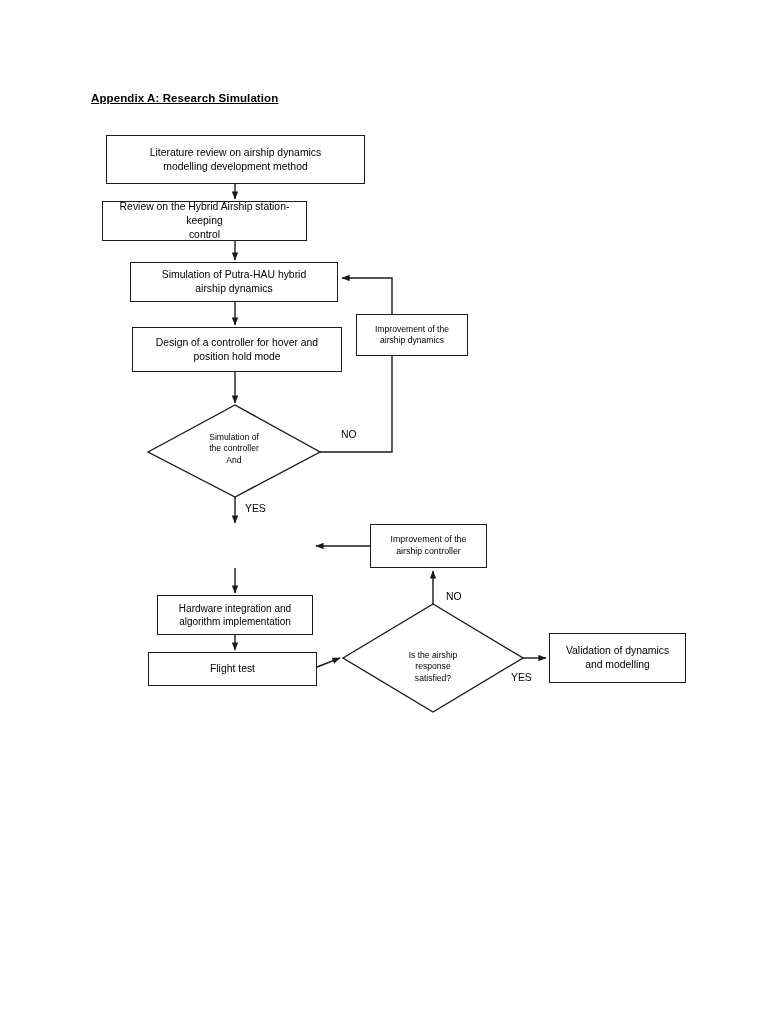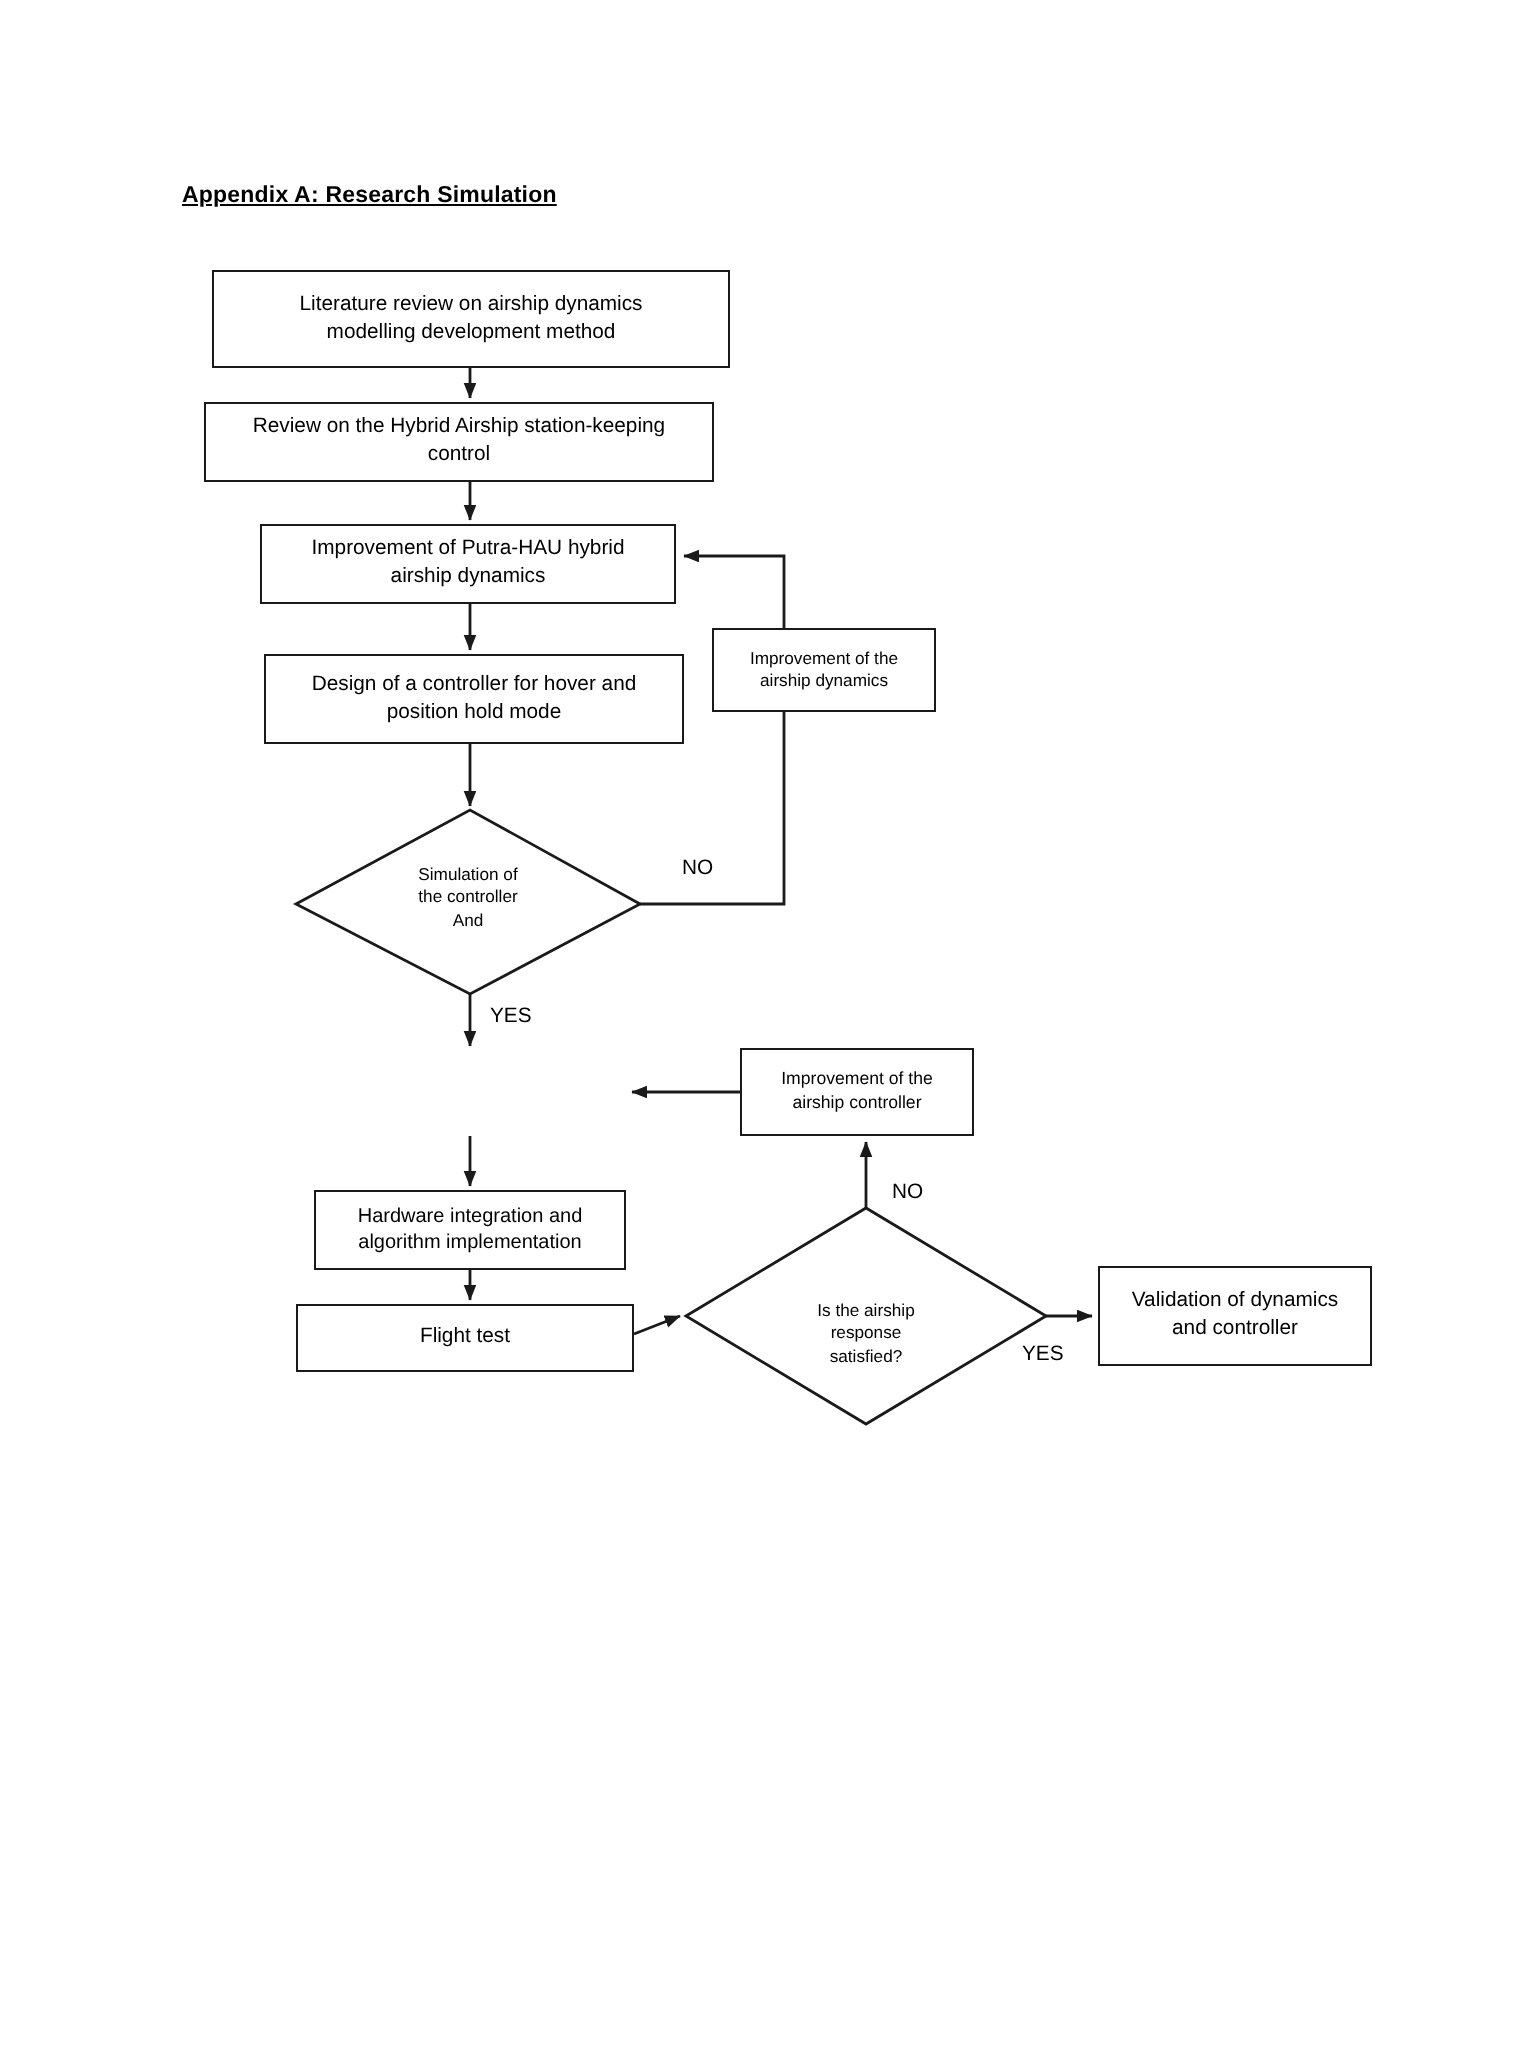--- a/index.html
+++ b/index.html
@@ -48,21 +48,21 @@
     text-align: center;
     line-height: 1.32;
     padding: 16px 4px;
   }
   .node .label {
     display: block;
     width: 100%;
     white-space: pre-line;
   }
   .n-lit    { left:106px; top:135px;  width:259px; height:49px;  font-size:10.4px; }
-  .n-rev    { left:102px; top:201px;  width:255px; height:40px;  font-size:10.4px; }
+  .n-rev    { left:102px; top:201px;  width:205px; height:40px;  font-size:10.4px; }
   .n-dev    { left:130px; top:262px;  width:208px; height:40px;  font-size:10.4px; }
   .n-des    { left:132px; top:327px;  width:210px; height:45px;  font-size:10.4px;text-align:center; }
   .n-impd   { left:356px; top:314px;  width:112px; height:42px;  font-size:8.6px;  }
   .n-ctrl   { left:157px; top:525px;  width:155px; height:43px;  font-size:10.2px; }
   .n-impc   { left:370px; top:524px;  width:117px; height:44px;  font-size:8.8px;  }
   .n-hw     { left:157px; top:595px;  width:156px; height:40px;  font-size:10px;   }
   .n-flight { left:148px; top:652px;  width:169px; height:30px;  font-size:10.4px; }
   .n-val    { left:549px; top:633px;  width:137px; height:50px;  font-size:10.4px; }
 
   .diamond-label {
@@ -134,21 +134,21 @@
     <span class="label">Literature review on airship dynamics
 modelling development method</span>
   </div>
 
   <div class="node n-rev">
     <span class="label">Review on the Hybrid Airship station-keeping
 control</span>
   </div>
 
   <div class="node n-dev">
-    <span class="label">Improvement of Putra-HAU hybrid
+    <span class="label">Simulation of Putra-HAU hybrid
 airship dynamics</span>
   </div>
 
   <div class="node n-des">
     <span class="label">Design of a controller for hover and
 position hold mode</span>
   </div>
 
   <div class="node n-impd">
     <span class="label">Improvement of the
@@ -173,21 +173,21 @@
     <span class="label">Hardware integration and
 algorithm implementation</span>
   </div>
 
   <div class="diamond-label dl-sat">Is the airship
 response
 satisfied?</div>
 
   <div class="node n-val">
     <span class="label">Validation of dynamics
-and controller</span>
+and modelling</span>
   </div>
 
   <div class="edge-label el-no1">NO</div>
   <div class="edge-label el-yes1">YES</div>
   <div class="edge-label el-no2">NO</div>
   <div class="edge-label el-yes2">YES</div>
 
 </div>
 
 </body></html>

